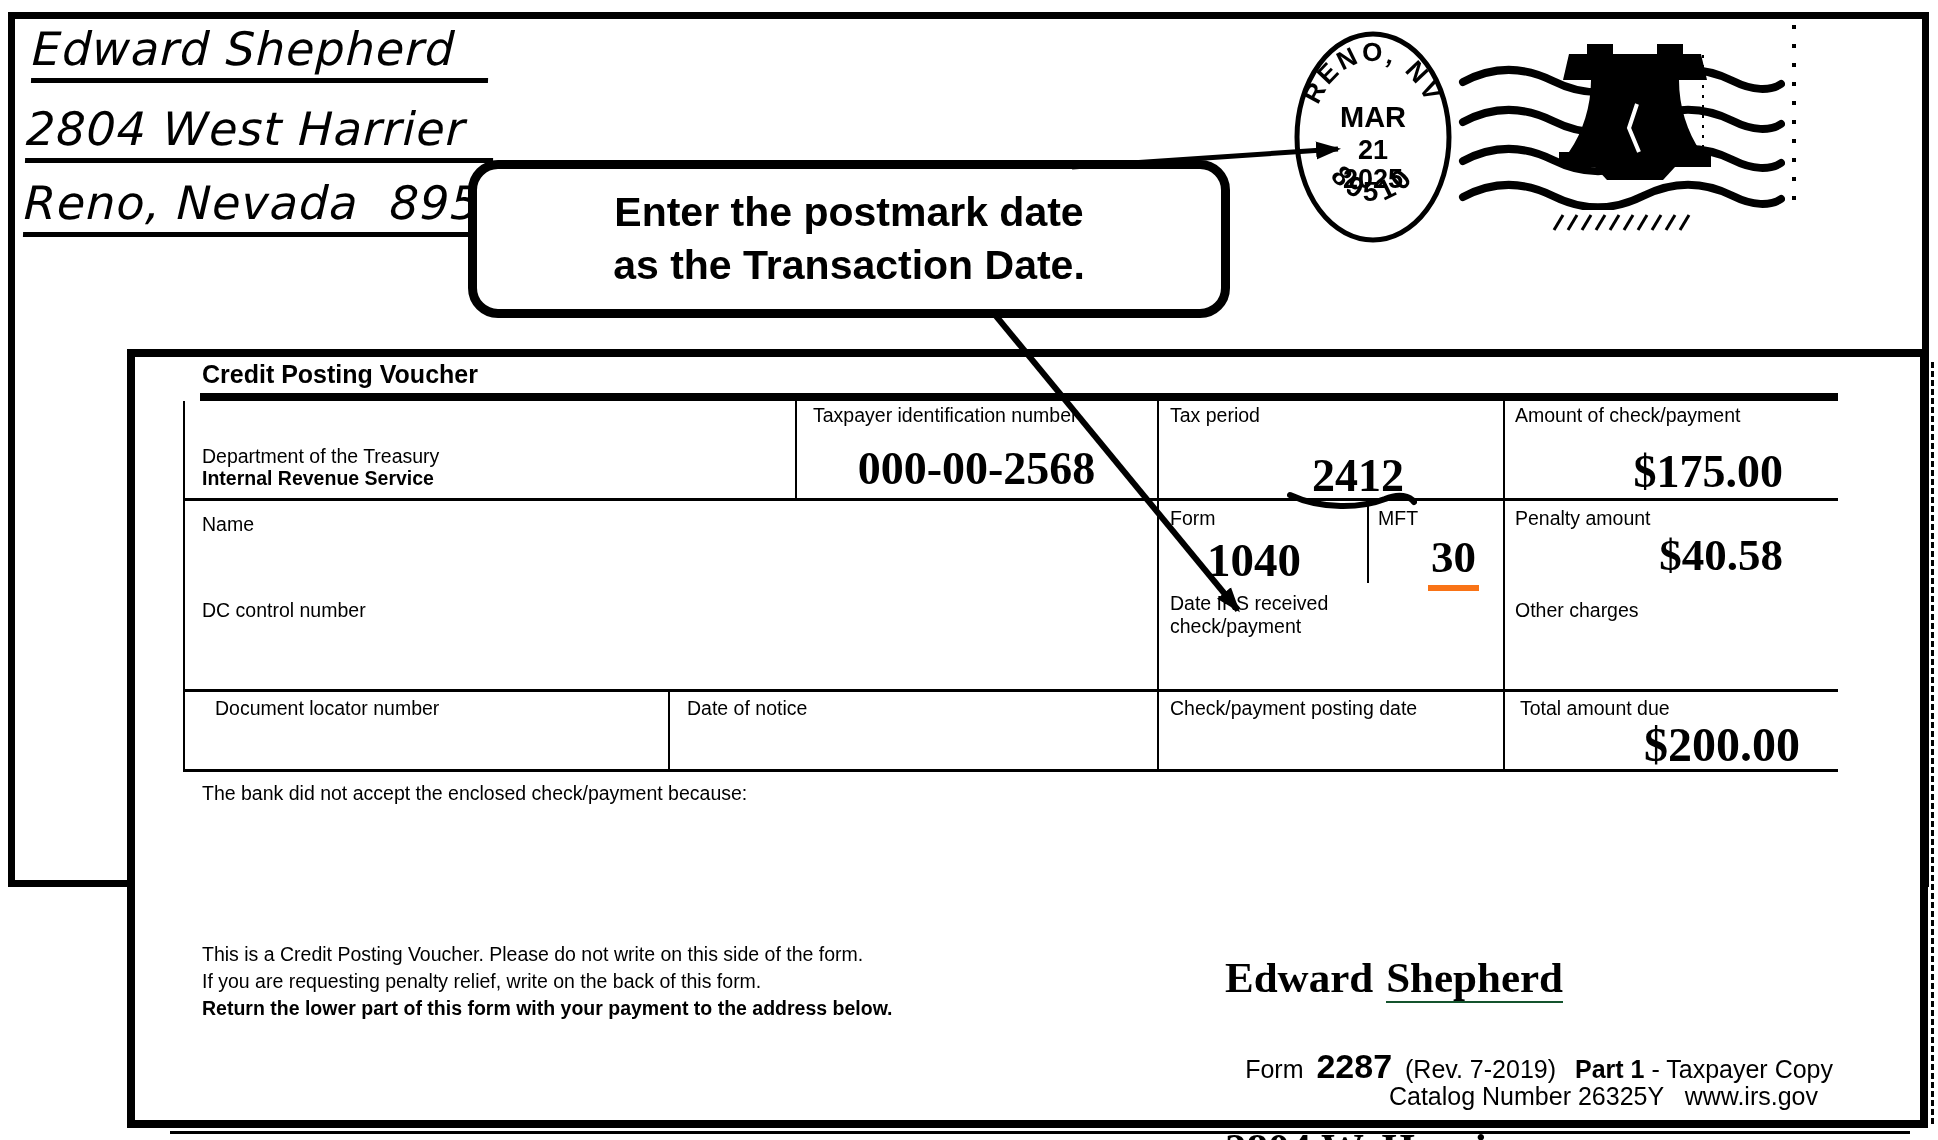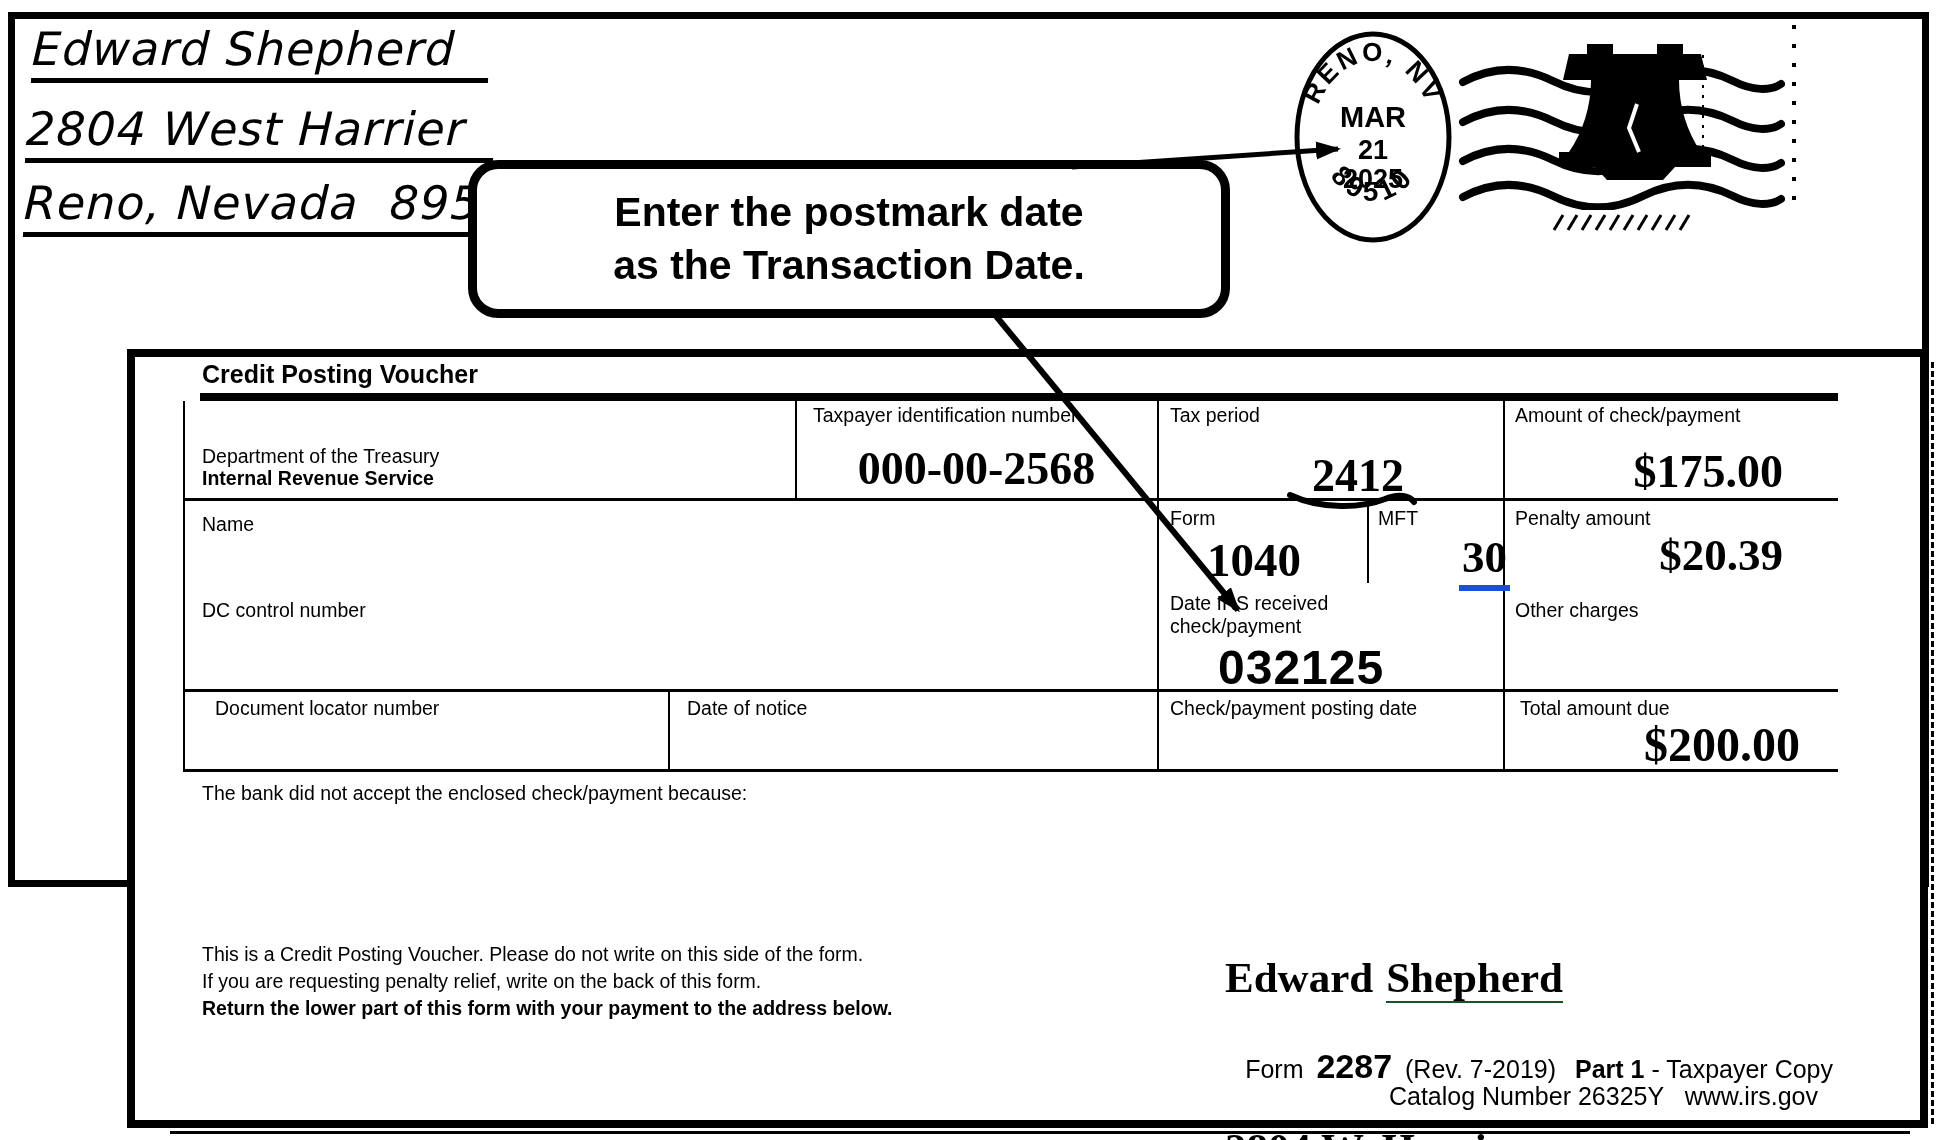--- a/index.html
+++ b/index.html
@@ -130,28 +130,27 @@
       <div class="lbl" style="left:1380px;top:47px;">Amount of check/payment</div>
       <div class="serifval" style="left:1368px;top:88px;width:280px;text-align:right;font-size:46px;">$175.00</div>
 
       <div class="lbl" style="left:67px;top:156px;">Name</div>
       <div class="lbl" style="left:67px;top:242px;">DC control number</div>
 
       <div class="lbl" style="left:1035px;top:150px;">Form</div>
       <div class="serifval" style="left:1072px;top:176px;font-size:47px;">1040</div>
 
       <div class="lbl" style="left:1243px;top:150px;">MFT</div>
-      <div class="serifval" style="left:1324px;top:174px;font-size:45px;border-bottom:6px solid #1d4ed8;padding:0 3px 2px 3px;">30</div>
+      <div class="serifval" style="left:1293px;top:174px;font-size:45px;border-bottom:6px solid #f97316;padding:0 3px 2px 3px;">30</div>
 
       <div class="lbl" style="left:1035px;top:235px;">Date IRS received</div>
       <div class="lbl" style="left:1035px;top:258px;">check/payment</div>
-      <div class="sansval" style="left:1083px;top:283px;font-size:48px;letter-spacing:1px;">032125</div>
 
       <div class="lbl" style="left:1380px;top:150px;">Penalty amount</div>
-      <div class="serifval" style="left:1368px;top:172px;width:280px;text-align:right;font-size:45px;">$20.39</div>
+      <div class="serifval" style="left:1368px;top:172px;width:280px;text-align:right;font-size:45px;">$40.58</div>
       <div class="lbl" style="left:1380px;top:242px;">Other charges</div>
 
       <div class="lbl" style="left:80px;top:340px;">Document locator number</div>
       <div class="lbl" style="left:552px;top:340px;">Date of notice</div>
       <div class="lbl" style="left:1035px;top:340px;">Check/payment posting date</div>
       <div class="lbl" style="left:1385px;top:340px;">Total amount due</div>
       <div class="serifval" style="left:1368px;top:360px;width:297px;text-align:right;font-size:48px;">$200.00</div>
 
       <div class="lbl" style="left:67px;top:425px;">The bank did not accept the enclosed check/payment because:</div>
 

